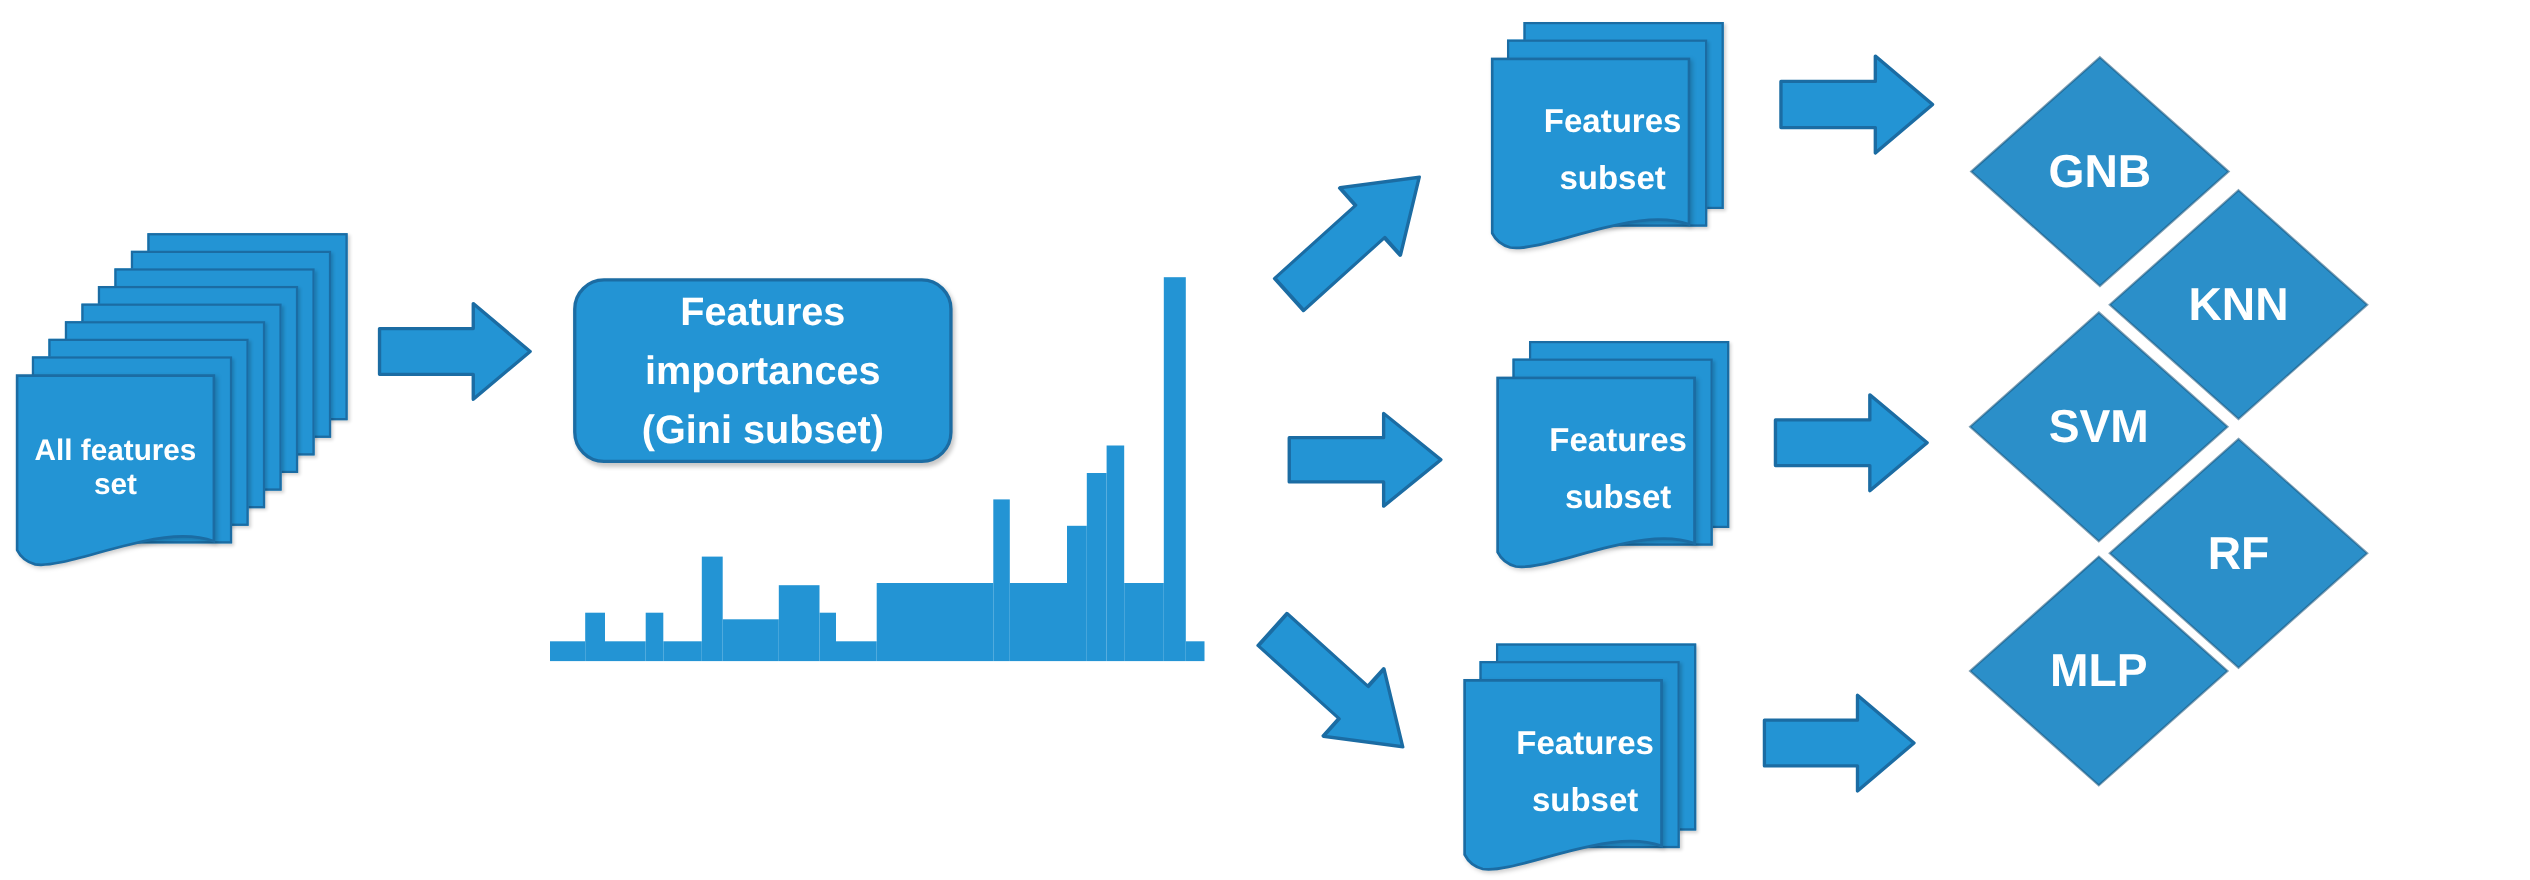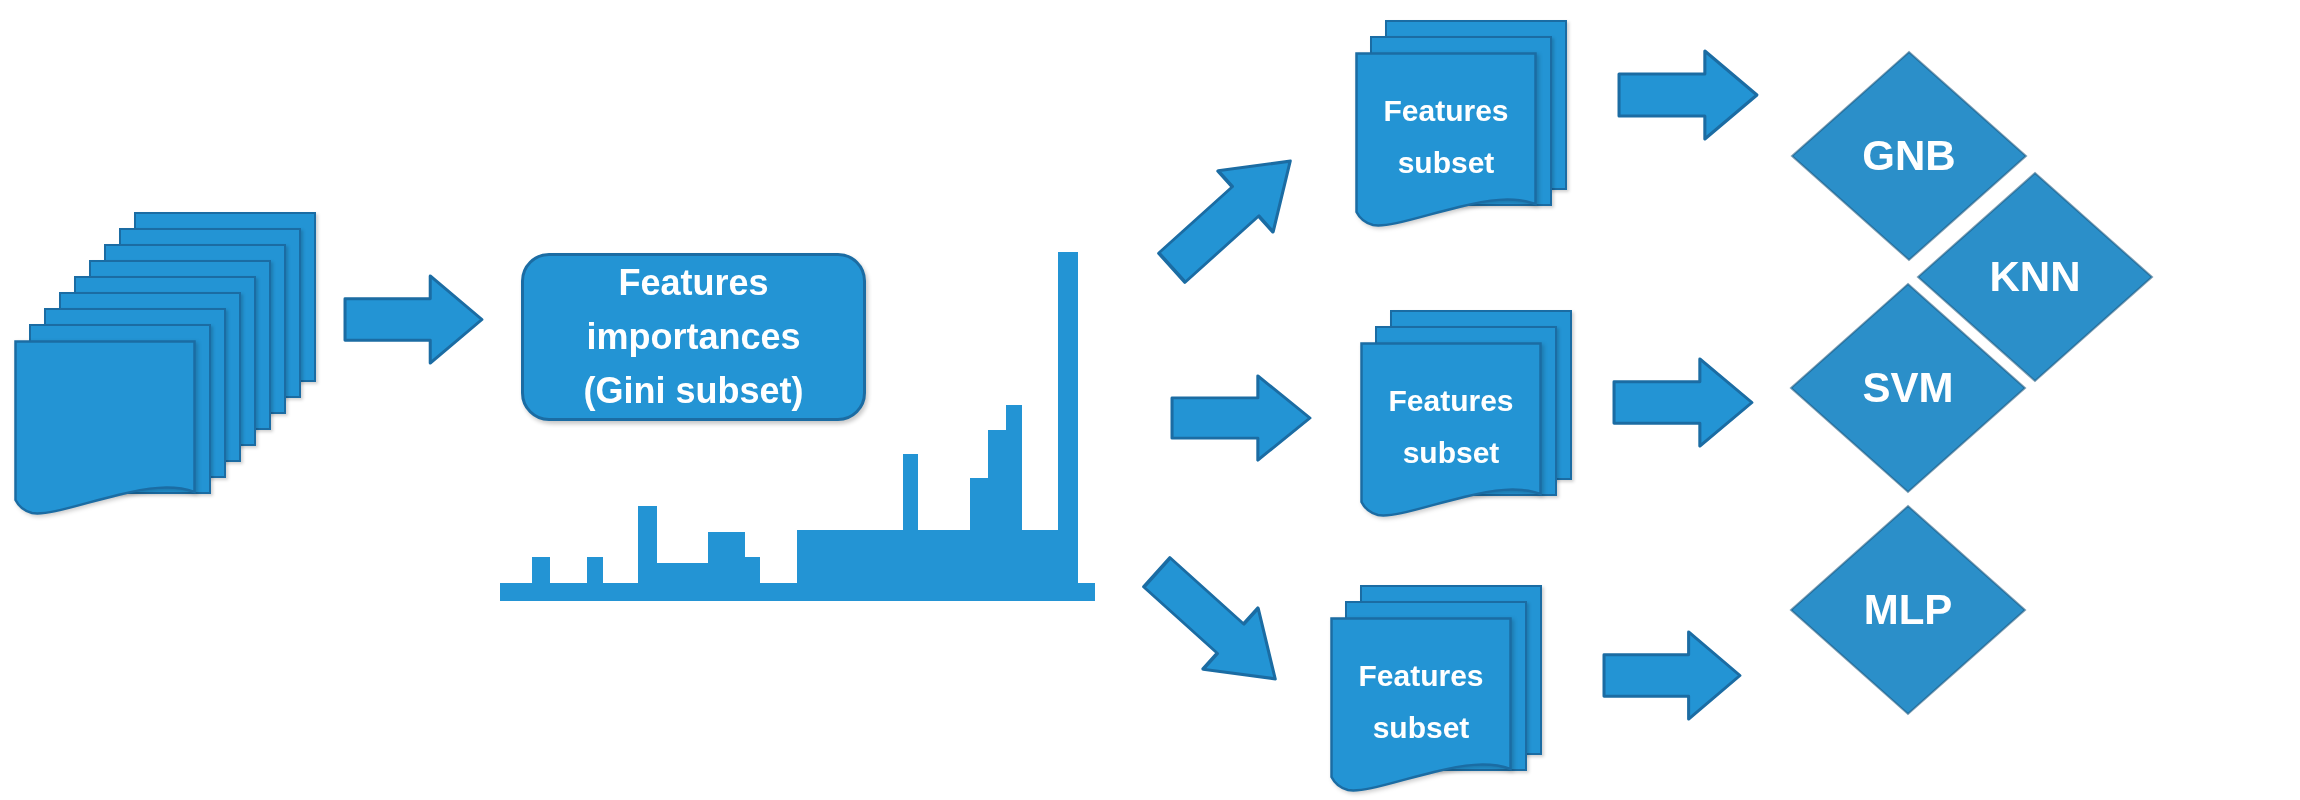--- a/index.html
+++ b/index.html
@@ -14,21 +14,21 @@
     border:2px solid var(--primary-dark);box-sizing:border-box;
     box-shadow:2px 2px 3px rgba(0,0,0,.18);
   }
   .front-page{position:absolute;filter:drop-shadow(2px 2px 2px rgba(0,0,0,.2));}
   .page-label{
     position:absolute;width:182px;height:170px;display:flex;flex-direction:column;
     align-items:center;justify-content:center;color:var(--label);font-weight:bold;
     text-align:center;z-index:5;
   }
   .page-label.single{font-size:27px;}
-  .page-label.double{font-size:30px;line-height:52px;}
+  .page-label.double{font-size:30px;line-height:52px;padding-left:20px;}
   
   .fi-box{
     position:absolute;left:521px;top:253px;width:345px;height:168px;box-sizing:border-box;
     background:var(--primary);border:3px solid var(--primary-dark);border-radius:28px;
     display:flex;flex-direction:column;align-items:center;justify-content:center;
     color:var(--label);font-size:36px;font-weight:bold;line-height:54px;text-align:center;
     box-shadow:2px 3px 4px rgba(0,0,0,.22);
   }
   
   .chart{
@@ -59,20 +59,23 @@
       <div class="sheet" style="left: 105px; top: 16px;"></div>
       <div class="sheet" style="left: 90px; top: 32px;"></div>
       <div class="sheet" style="left: 75px; top: 48px;"></div>
       <div class="sheet" style="left: 60px; top: 64px;"></div>
       <div class="sheet" style="left: 45px; top: 80px;"></div>
       <div class="sheet" style="left: 30px; top: 96px;"></div>
       <div class="sheet" style="left: 15px; top: 112px;"></div>
       <svg width="182" height="178" viewBox="0 0 182 178" class="front-page" style="left: 0px; top: 128px;">
         <path d="M1.5,1.5 L180.5,1.5 L180.5,152 C158,144 132,148 104,155 C70,163 34,176 18,173 C10,171 5,167 1.5,160 Z" fill="#2394d4" stroke="#1b6ca3" stroke-width="2.5"></path>
       </svg>
+      <div class="page-label single" style="left: 0px; top: 128px;">
+      <span>All features set</span>
+    </div>
   </div>
 
   <div class="arrow" style="left:343px;top:272px;">
       <svg width="142" height="95" viewBox="0 0 140 96" preserveAspectRatio="none">
         <polygon points="2,27 86,27 86,4 137,48 86,92 86,69 2,69" fill="#2394d4" stroke="#1b6ca3" stroke-width="3" stroke-linejoin="round"></polygon>
       </svg>
     </div>
 
   <div class="fi-box">
     <span>Features importances</span>
@@ -180,20 +183,26 @@
         <polygon points="119,2 236,106 119,210 2,106" fill="#2b8fc9" stroke="rgba(23,82,120,0.55)" stroke-width="2"></polygon>
       </svg>
     <div class="diamond-label">KNN</div>
   </div>
   <div class="diamond" style="left:1789px;top:282px;">
       <svg width="238" height="212" viewBox="0 0 238 212">
         <polygon points="119,2 236,106 119,210 2,106" fill="#2b8fc9" stroke="rgba(23,82,120,0.55)" stroke-width="2"></polygon>
       </svg>
     <div class="diamond-label">SVM</div>
   </div>
+  <div class="diamond" style="left:1916px;top:397px;">
+      <svg width="238" height="212" viewBox="0 0 238 212">
+        <polygon points="119,2 236,106 119,210 2,106" fill="#2b8fc9" stroke="rgba(23,82,120,0.55)" stroke-width="2"></polygon>
+      </svg>
+    <div class="diamond-label">RF</div>
+  </div>
   <div class="diamond" style="left:1789px;top:504px;">
       <svg width="238" height="212" viewBox="0 0 238 212">
         <polygon points="119,2 236,106 119,210 2,106" fill="#2b8fc9" stroke="rgba(23,82,120,0.55)" stroke-width="2"></polygon>
       </svg>
     <div class="diamond-label">MLP</div>
   </div>
 
 
 </div>
 

